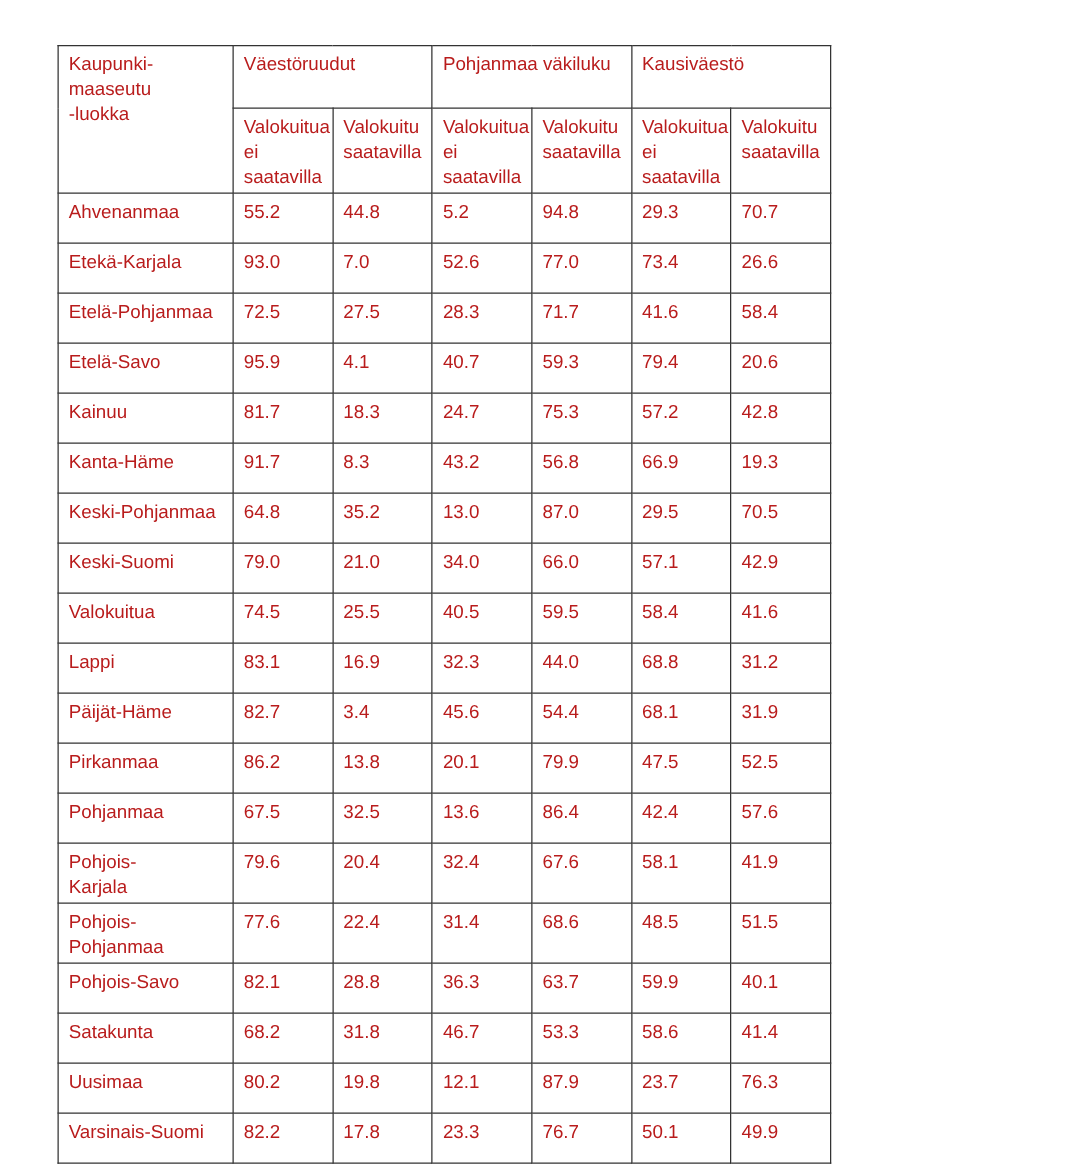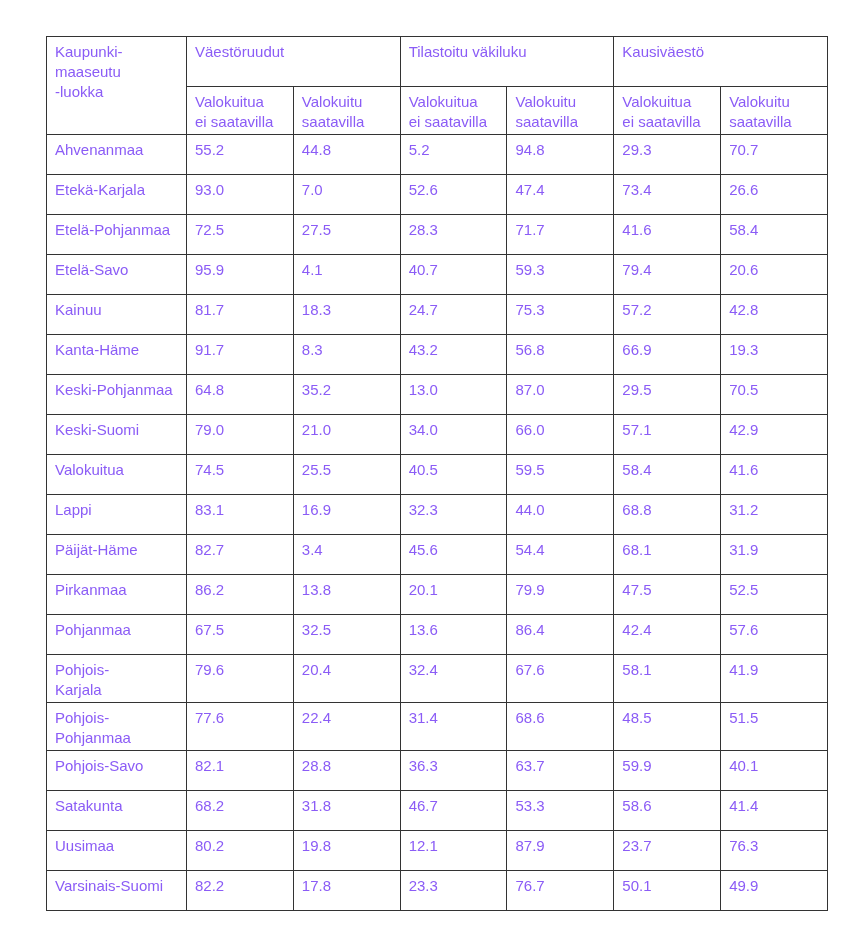--- a/index.html
+++ b/index.html
@@ -11,26 +11,26 @@
     position: relative;
     width: 853px;
     height: 933px;
     background: #ffffff;
     overflow: hidden;
   }
   table.data-table {
     position: absolute;
     left: 46px;
     top: 36px;
-    width: 782px;
+    width: 619px;
     border-collapse: collapse;
     table-layout: fixed;
     font-family: "Liberation Sans", sans-serif;
     font-size: 15px;
-    color: #8b5cf6;
+    color: #b91c1c;
   }
   col.col-region { width: 140px; }
   th, td {
     border: 1px solid #333333;
     vertical-align: top;
     text-align: left;
     padding: 5px 8px 2px 8px;
     box-sizing: border-box;
     font-weight: normal;
     line-height: 20px;
@@ -54,21 +54,21 @@
         <col>
         <col>
         <col>
     </colgroup>
     <thead>
       <tr class="group-row">
         <th rowspan="2">Kaupunki-
 maaseutu
 -luokka</th>
         <th colspan="2">Väestöruudut</th>
-        <th colspan="2">Tilastoitu väkiluku</th>
+        <th colspan="2">Pohjanmaa väkiluku</th>
         <th colspan="2">Kausiväestö</th>
       </tr>
       <tr class="sub-row">
         <th>Valokuitua
 ei saatavilla</th>
         <th>Valokuitu
 saatavilla</th>
         <th>Valokuitua
 ei saatavilla</th>
         <th>Valokuitu
@@ -87,21 +87,21 @@
           <td>5.2</td>
           <td>94.8</td>
           <td>29.3</td>
           <td>70.7</td>
         </tr>
         <tr>
           <td>Etekä-Karjala</td>
           <td>93.0</td>
           <td>7.0</td>
           <td>52.6</td>
-          <td>47.4</td>
+          <td>77.0</td>
           <td>73.4</td>
           <td>26.6</td>
         </tr>
         <tr>
           <td>Etelä-Pohjanmaa</td>
           <td>72.5</td>
           <td>27.5</td>
           <td>28.3</td>
           <td>71.7</td>
           <td>41.6</td>

